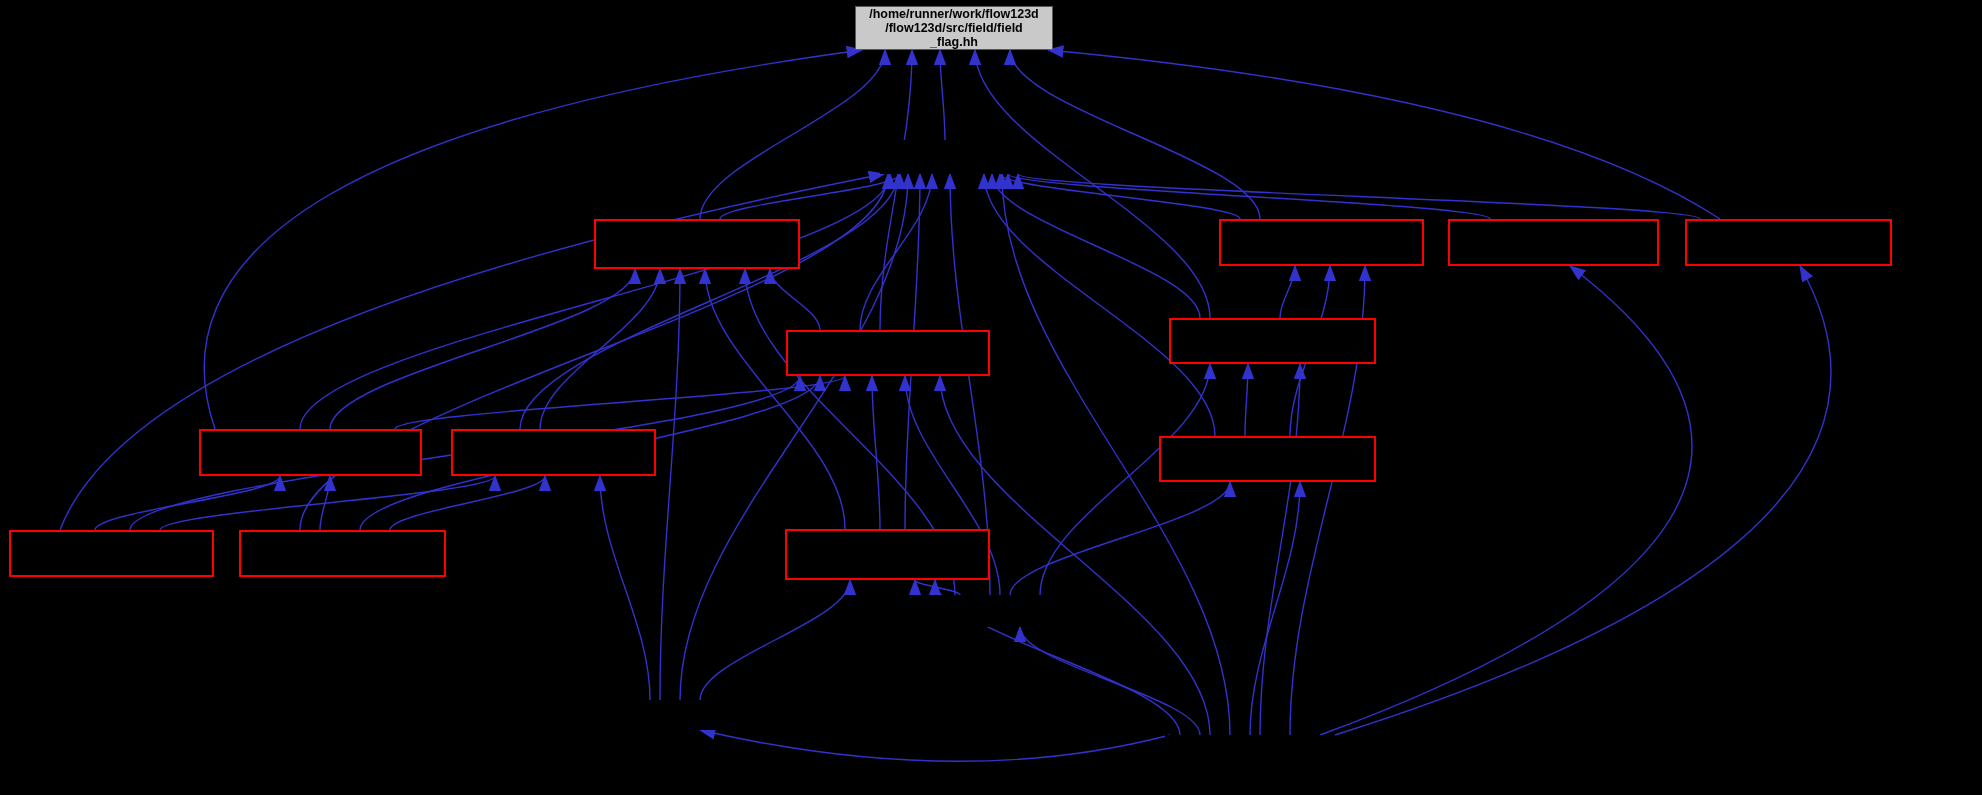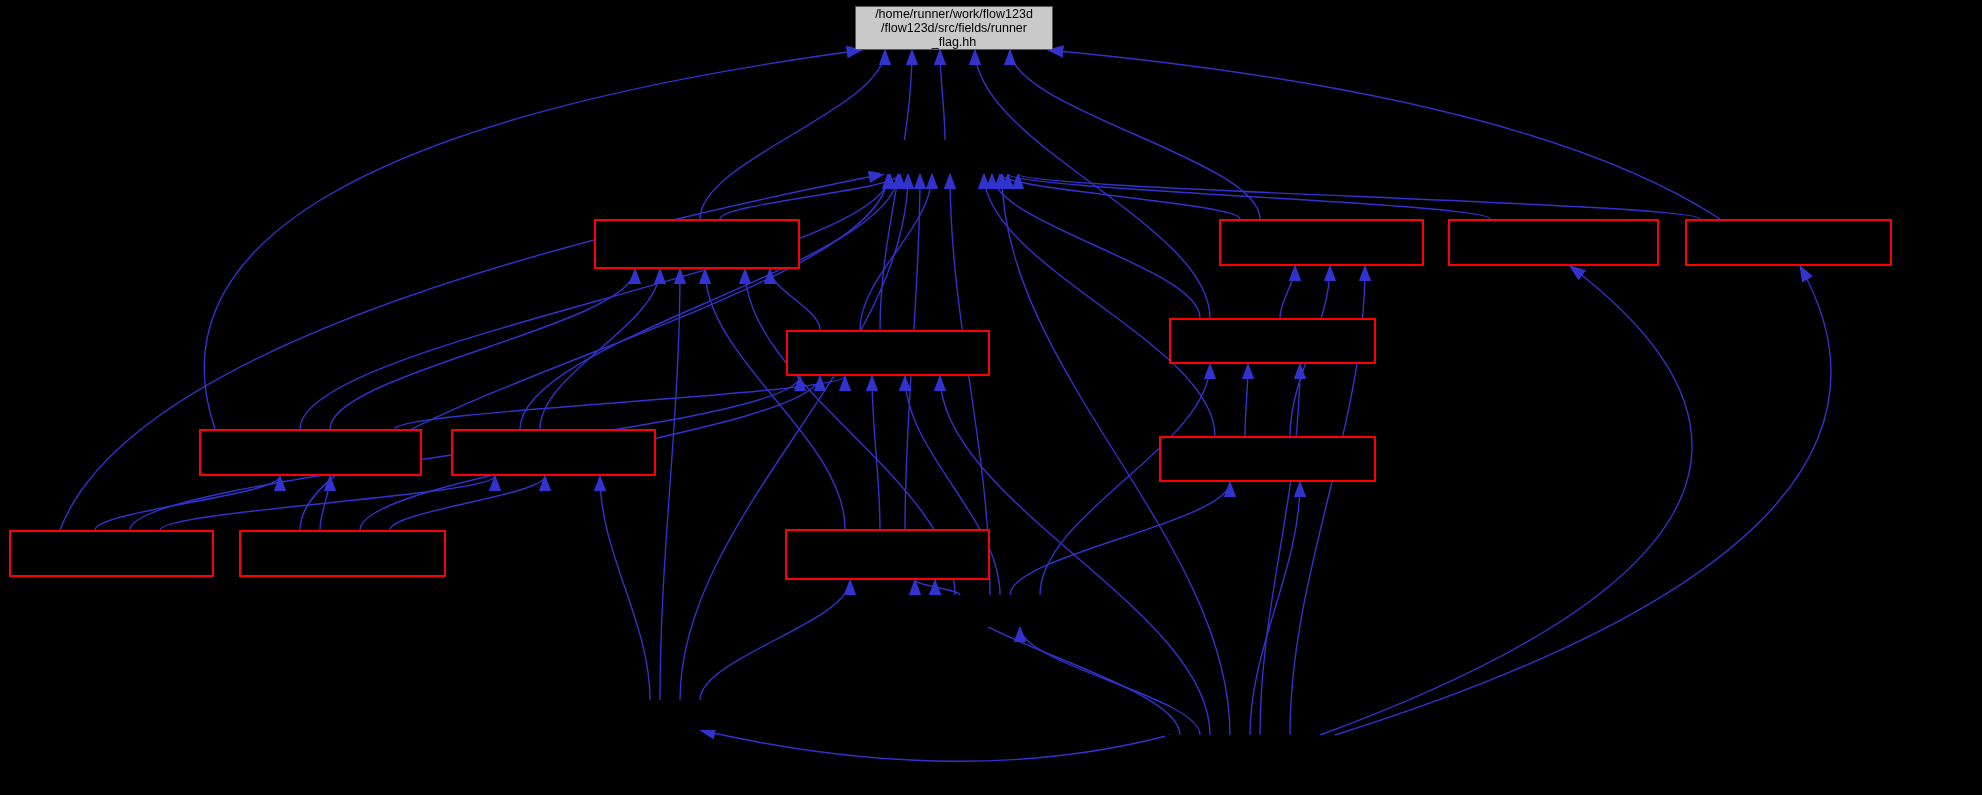--- a/index.html
+++ b/index.html
@@ -1,20 +1,20 @@
 <!DOCTYPE html>
 <html><head>
 <meta charset="utf-8">
 <style>
   html,body{margin:0;padding:0;background:#000;}
   .graph{position:relative;width:1982px;height:795px;background:#000;overflow:hidden;
          font-family:"Liberation Sans",sans-serif;}
   .edge-layer{position:absolute;left:0;top:0;}
   .node-layer{position:absolute;left:0;top:0;width:100%;height:100%;}
-  .node{position:absolute;box-sizing:border-box;}
+  .node{position:absolute;box-sizing:border-box;font-weight:bold;}
   .node.ref{background:#000;border:2px solid #f00;}
   .node.hidden{background:#000;}
   .node.current{display:flex;flex-direction:column;align-items:center;justify-content:center;
                 text-align:center;font-size:12.5px;line-height:14px;}
 </style>
 </head>
 <body>
 
 <div class="graph">
   <svg class="edge-layer" width="1982" height="795" viewBox="0 0 1982 795">
@@ -76,21 +76,21 @@
         <path d="M1180,735 C1180,680.75 935,634.25 935,580" fill="none" stroke="#3232cd" stroke-width="1.4" marker-end="url(#arrowhead)"></path>
         <path d="M1320,735 Q1905,520 1570,266" fill="none" stroke="#3232cd" stroke-width="1.4" marker-end="url(#arrowhead)"></path>
         <path d="M1335,735 Q1955,540 1800,266" fill="none" stroke="#3232cd" stroke-width="1.4" marker-end="url(#arrowhead)"></path>
         <path d="M1200,735 C1200,697.2 1020,664.8 1020,627" fill="none" stroke="#3232cd" stroke-width="1.4" marker-end="url(#arrowhead)"></path>
         <path d="M1170,735 Q960,790 700,730" fill="none" stroke="#3232cd" stroke-width="1.4" marker-end="url(#arrowhead)"></path>
       </g>
   </svg>
   <div class="node-layer">
       <div class="node current" style="left: 855px; top: 6px; width: 198px; height: 44px; background: rgb(201, 201, 201); border: 1px solid rgb(90, 90, 90); color: rgb(0, 0, 0);">
         <div>/home/runner/work/flow123d</div>
-        <div>/flow123d/src/fields/runner</div>
+        <div>/flow123d/src/field/field</div>
         <div>_flag.hh</div>
       </div>
       <div class="node ref" style="left: 594px; top: 219px; width: 206px; height: 50px; border-color: rgb(255, 0, 0); background: rgb(0, 0, 0);"></div>
       <div class="node ref" style="left: 786px; top: 330px; width: 204px; height: 46px; border-color: rgb(255, 0, 0); background: rgb(0, 0, 0);"></div>
       <div class="node ref" style="left: 1219px; top: 219px; width: 205px; height: 47px; border-color: rgb(255, 0, 0); background: rgb(0, 0, 0);"></div>
       <div class="node ref" style="left: 1448px; top: 219px; width: 211px; height: 47px; border-color: rgb(255, 0, 0); background: rgb(0, 0, 0);"></div>
       <div class="node ref" style="left: 1685px; top: 219px; width: 207px; height: 47px; border-color: rgb(255, 0, 0); background: rgb(0, 0, 0);"></div>
       <div class="node ref" style="left: 1169px; top: 318px; width: 207px; height: 46px; border-color: rgb(255, 0, 0); background: rgb(0, 0, 0);"></div>
       <div class="node ref" style="left: 199px; top: 429px; width: 223px; height: 47px; border-color: rgb(255, 0, 0); background: rgb(0, 0, 0);"></div>
       <div class="node ref" style="left: 451px; top: 429px; width: 205px; height: 47px; border-color: rgb(255, 0, 0); background: rgb(0, 0, 0);"></div>

